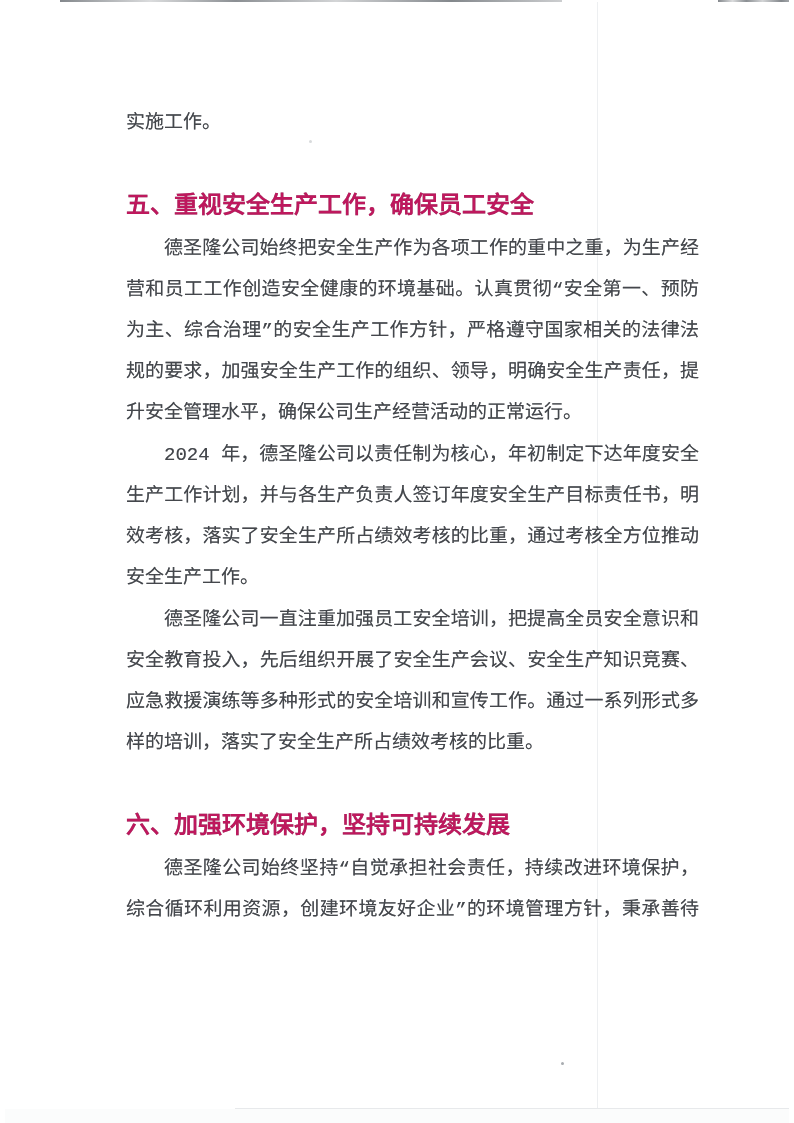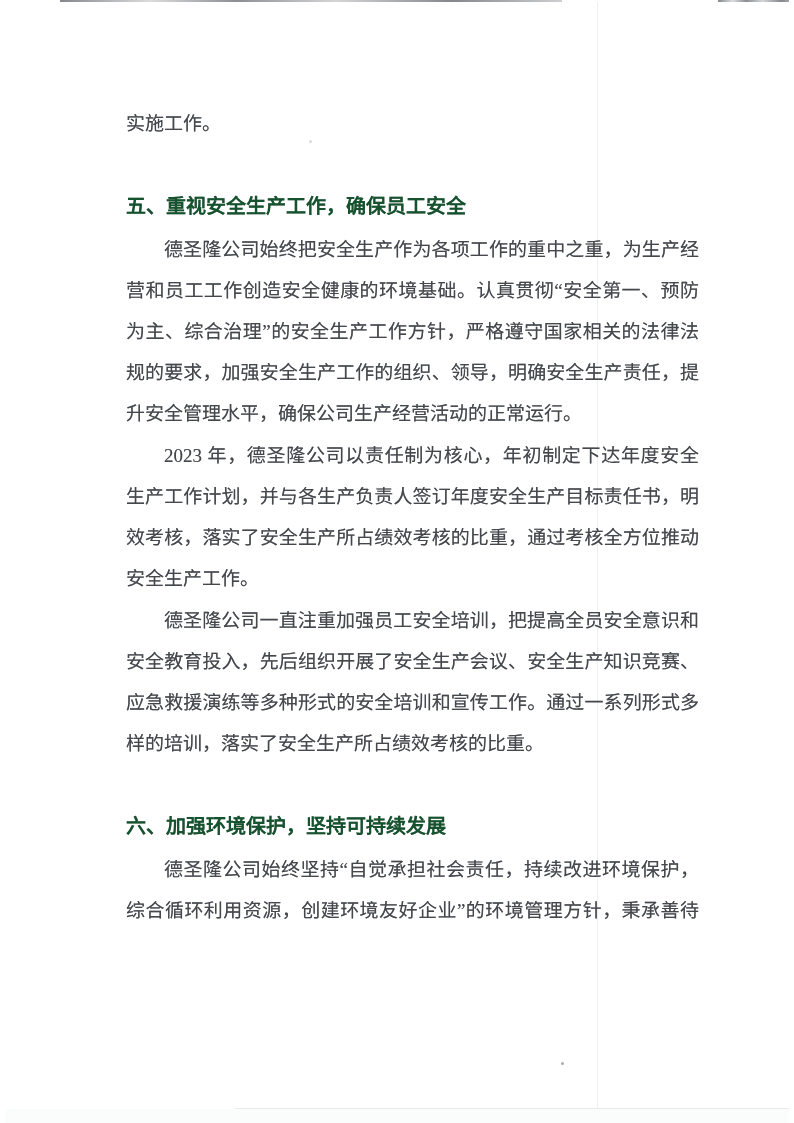--- a/index.html
+++ b/index.html
@@ -7,21 +7,21 @@
     padding: 0;
     background: #ffffff;
   }
   .page {
     position: relative;
     width: 784px;
     height: 1123px;
     margin: 0 auto;
     background: #ffffff;
     overflow: hidden;
-    font-family: Liberation Serif, serif;
+    font-family: Liberation Mono, monospace;
   }
   
   .top-edge {
     position: absolute;
     top: 0;
     height: 2px;
     background: linear-gradient(90deg,
       rgba(110,115,120,0.85) 0%, rgba(110,115,120,0.25) 18%,
       rgba(110,115,120,0.8) 35%, rgba(110,115,120,0.3) 55%,
       rgba(110,115,120,0.85) 78%, rgba(110,115,120,0.35) 100%);
@@ -66,23 +66,23 @@
     width: 573px;
     padding-top: 103px;
     color: #44474c;
     font-size: 19px;
     line-height: 41px;
     text-shadow: 0 0 0.5px rgba(70,73,78,0.55);
   }
   .block { margin: 0; }
   .block.heading {
     margin-top: 42px;
-    font-size: 20px;
+    font-size: 24px;
     font-weight: 700;
-    color: #14532d;
+    color: #be185d;
     line-height: 41px;
     text-align: left;
     white-space: nowrap;
   }
   .block.heading + .block.paragraph { margin-top: 2px; }
   .block.paragraph + .block.paragraph { margin-top: 1px; }
   .line { height: 41px; }
   .line.fill {
     text-align: justify;
     text-align-last: justify;
@@ -108,21 +108,21 @@
       </div>
       <div class="block heading">五、重视安全生产工作，确保员工安全</div>
       <div class="block paragraph">
         <div class="line fill indent">德圣隆公司始终把安全生产作为各项工作的重中之重，为生产经</div>
         <div class="line fill">营和员工工作创造安全健康的环境基础。认真贯彻“安全第一、预防</div>
         <div class="line fill">为主、综合治理”的安全生产工作方针，严格遵守国家相关的法律法</div>
         <div class="line fill">规的要求，加强安全生产工作的组织、领导，明确安全生产责任，提</div>
         <div class="line end">升安全管理水平，确保公司生产经营活动的正常运行。</div>
       </div>
       <div class="block paragraph">
-        <div class="line fill indent">2023 年，德圣隆公司以责任制为核心，年初制定下达年度安全</div>
+        <div class="line fill indent">2024 年，德圣隆公司以责任制为核心，年初制定下达年度安全</div>
         <div class="line fill">生产工作计划，并与各生产负责人签订年度安全生产目标责任书，明</div>
         <div class="line fill">效考核，落实了安全生产所占绩效考核的比重，通过考核全方位推动</div>
         <div class="line end">安全生产工作。</div>
       </div>
       <div class="block paragraph">
         <div class="line fill indent">德圣隆公司一直注重加强员工安全培训，把提高全员安全意识和</div>
         <div class="line fill">安全教育投入，先后组织开展了安全生产会议、安全生产知识竞赛、</div>
         <div class="line fill">应急救援演练等多种形式的安全培训和宣传工作。通过一系列形式多</div>
         <div class="line end">样的培训，落实了安全生产所占绩效考核的比重。</div>
       </div>

